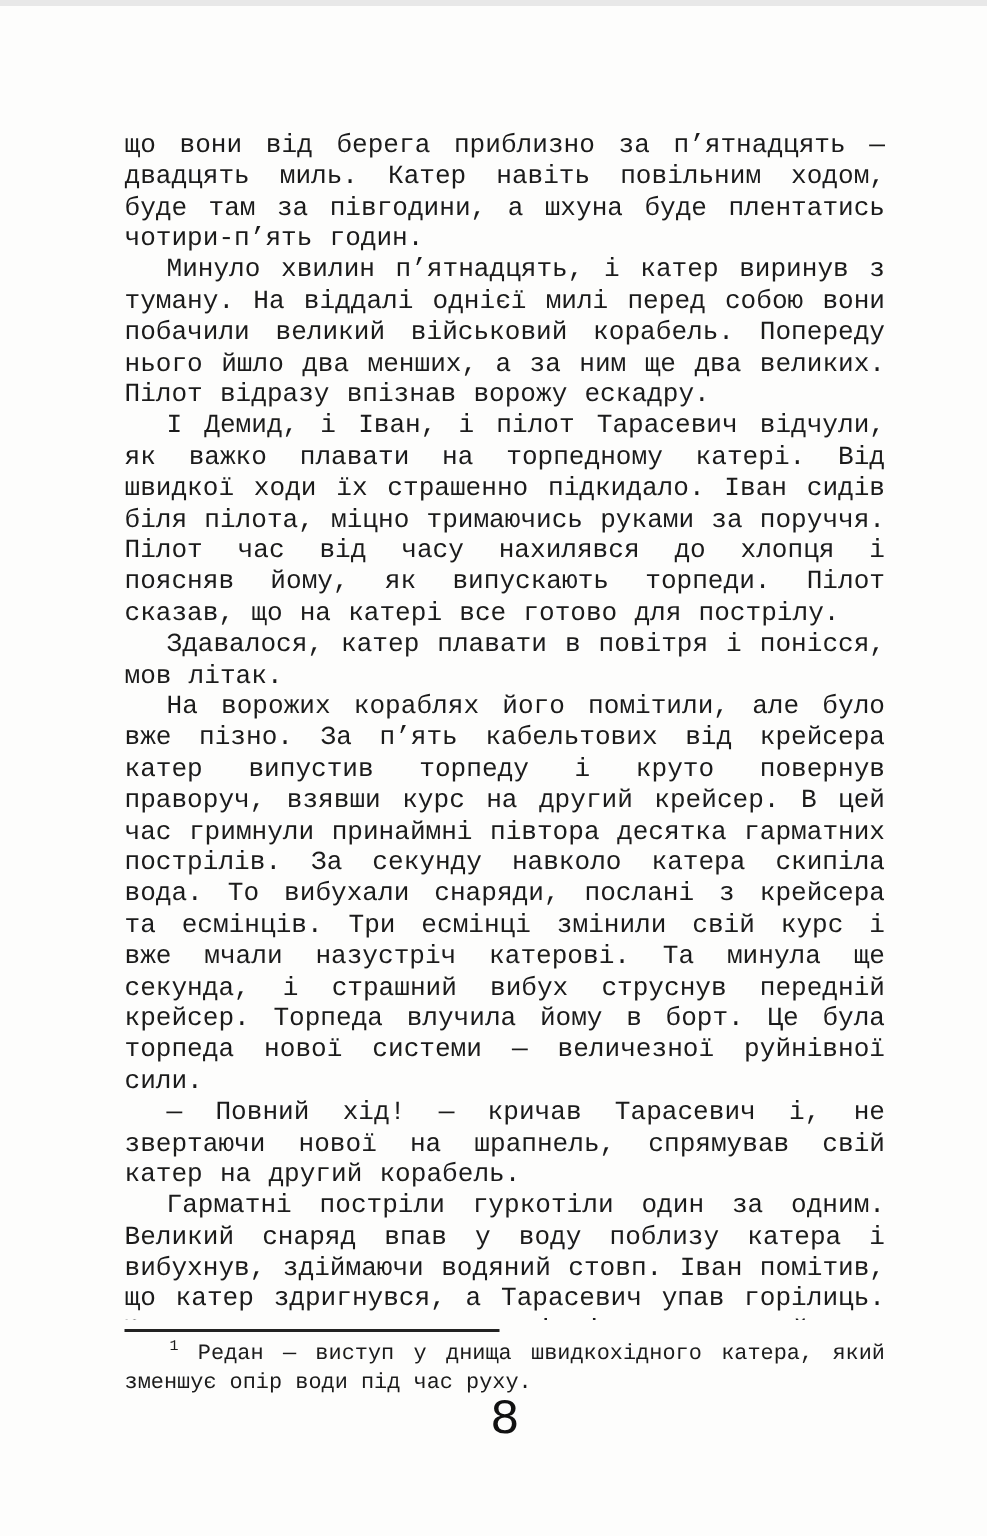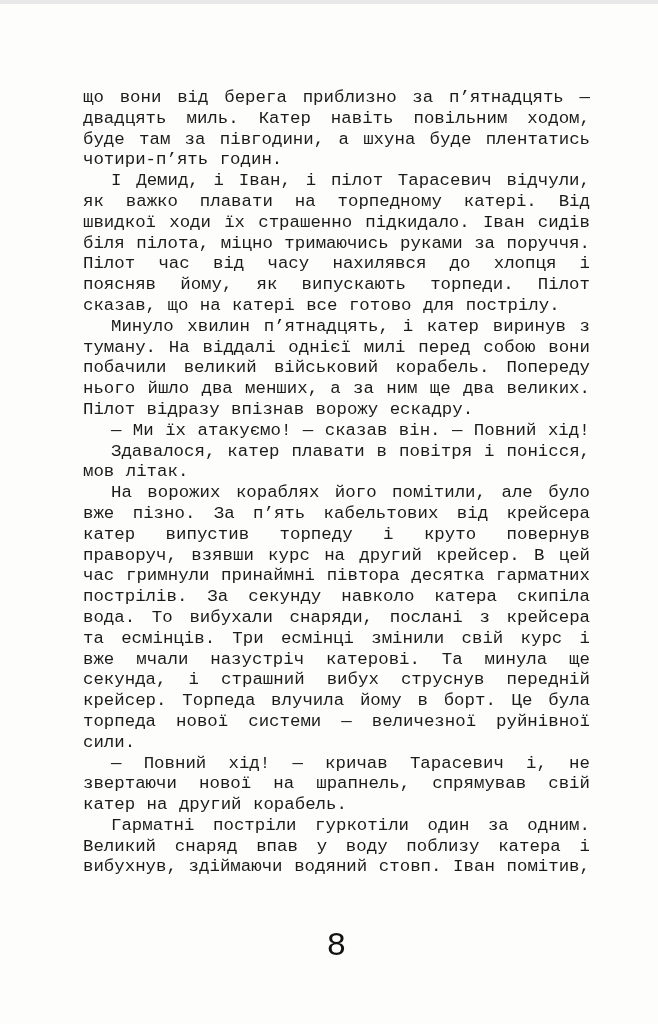--- a/index.html
+++ b/index.html
@@ -69,25 +69,28 @@
     color: #111;
   }
 </style>
 </head>
 <body>
 
 <div class="page">
 
   <div class="text-block">
     <p>що вони від берега приблизно за п’ятнадцять — двадцять миль. Катер навіть повільним ходом, буде там за півгодини, а шхуна буде плентатись чотири-п’ять годин.</p>
+    <p class="indent">Минуло хвилин п’ятнадцять, і катер виринув з туману. На віддалі однієї милі перед собою вони побачили великий військовий корабель. Попереду нього йшло два менших, а за ним ще два великих. Пілот відразу впізнав ворожу ескадру.</p>
     <p class="indent">І Демид, і Іван, і пілот Тарасевич відчули, як важко плавати на торпедному катері. Від швидкої ходи їх страшенно підкидало. Іван сидів біля пілота, міцно тримаючись руками за поруччя. Пілот час від часу нахилявся до хлопця і поясняв йому, як випускають торпеди. Пілот сказав, що на катері все готово для пострілу.</p>
-    <p class="indent">Минуло хвилин п’ятнадцять, і катер виринув з туману. На віддалі однієї милі перед собою вони побачили великий військовий корабель. Попереду нього йшло два менших, а за ним ще два великих. Пілот відразу впізнав ворожу ескадру.</p>
-    <p class="indent">— Ми їх атакуємо! — сказав він. — Повний хід!</p>
     <p class="indent">Здавалося, катер плавати в повітря і понісся, мов літак.</p>
     <p class="indent">На ворожих кораблях його помітили, але було вже пізно. За п’ять кабельтових від крейсера катер випустив торпеду і круто повернув праворуч, взявши курс на другий крейсер. В цей час гримнули принаймні півтора десятка гарматних пострілів. За секунду навколо катера скипіла вода. То вибухали снаряди, послані з крейсера та есмінців. Три есмінці змінили свій курс і вже мчали назустріч катерові. Та минула ще секунда, і страшний вибух струснув передній крейсер. Торпеда влучила йому в борт. Це була торпеда нової системи — величезної руйнівної сили.</p>
     <p class="indent">— Повний хід! — кричав Тарасевич і, не звертаючи нової на шрапнель, спрямував свій катер на другий корабель.</p>
     <p class="indent">Гарматні постріли гуркотіли один за одним. Великий снаряд впав у воду поблизу катера і вибухнув, здіймаючи водяний стовп. Іван помітив, що катер здригнувся, а Тарасевич упав горілиць. Юнга рвонувся до штурвала і міцно стиснув його.</p>
   </div>
 
+  <div class="footnote-block">
+    <div class="footnote-rule"></div>
+    <p class="footnote-text"><sup>1</sup><span> Редан — виступ у днища швидкохідного катера, який зменшує опір води під час руху.</span></p>
+  </div>
 
   <div class="page-number">8</div>
 
 </div>
 
 </body></html>

